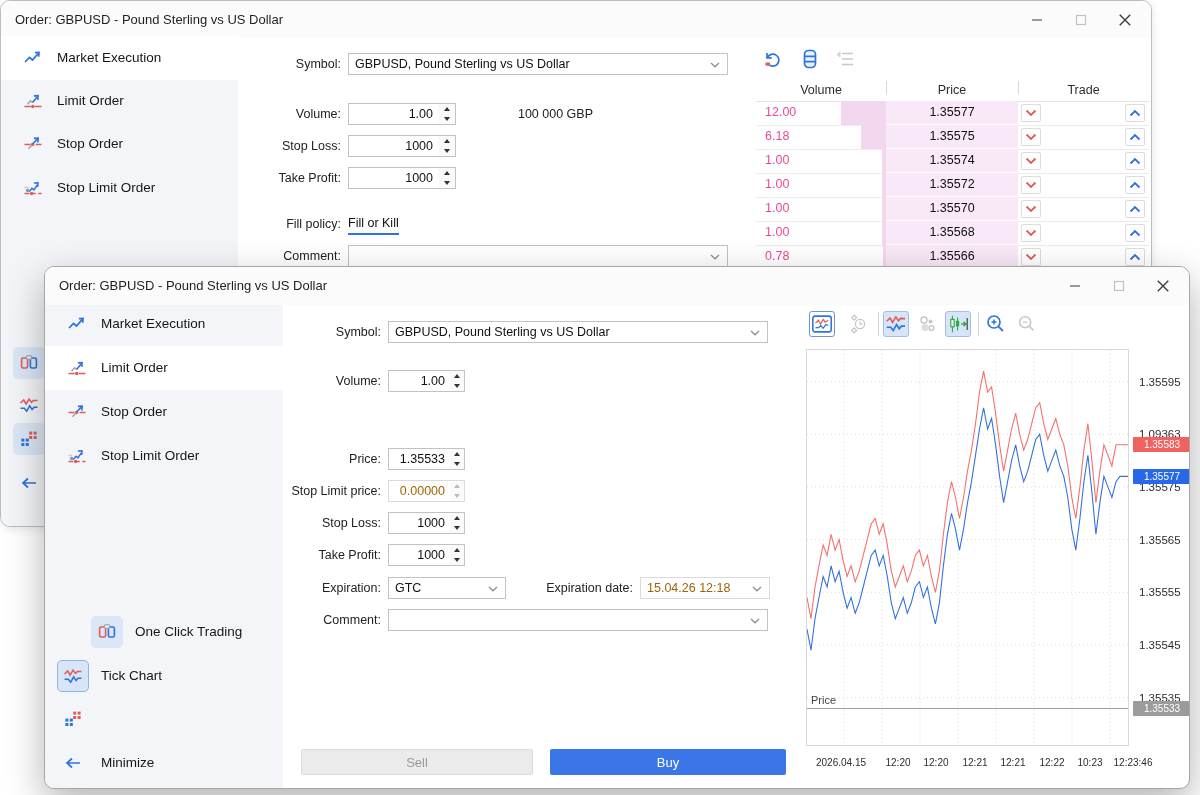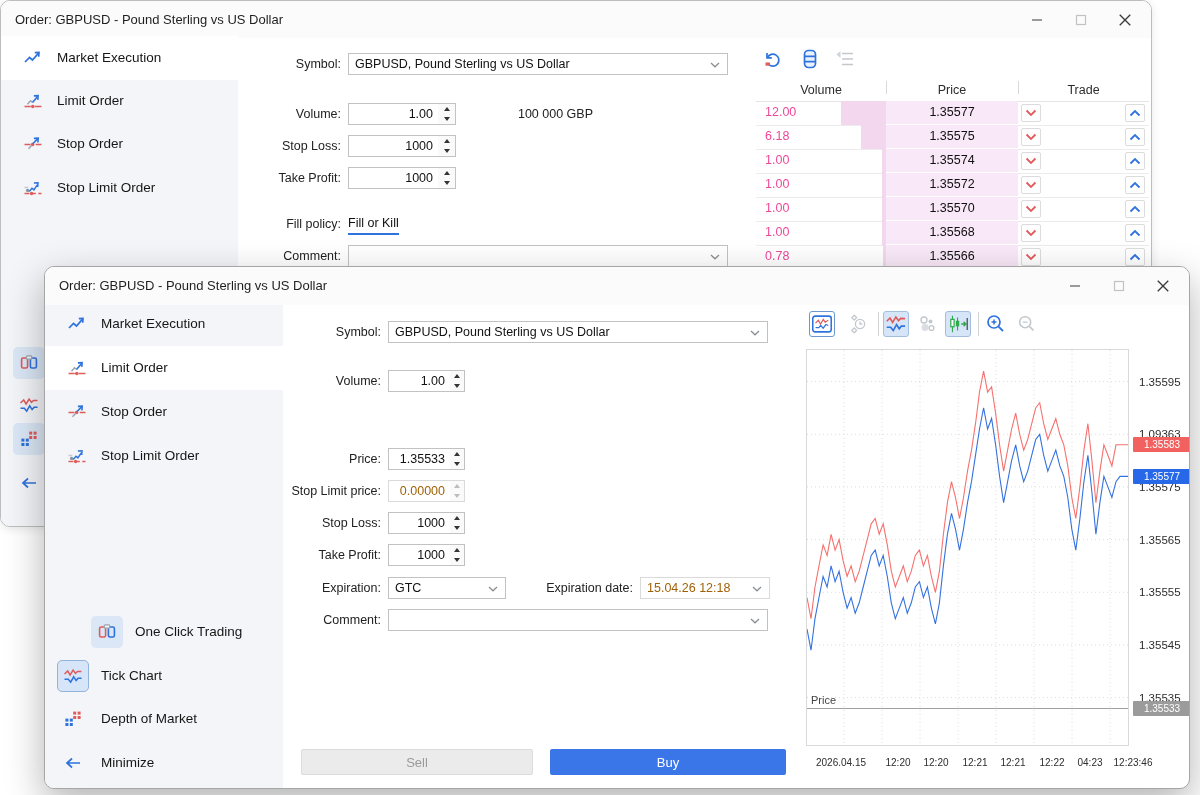--- a/index.html
+++ b/index.html
@@ -524,21 +524,20 @@
                 <rect x="14.6" y="2.6" width="3" height="3" fill="#e05c5c"></rect>
                 <rect x="10.2" y="7" width="3" height="3" fill="#e05c5c"></rect>
                 <rect x="14.6" y="7" width="3" height="3" fill="#e05c5c"></rect>
                 <rect x="2.4" y="9.6" width="3" height="3" fill="#2f73dd"></rect>
                 <rect x="6.8" y="9.6" width="3" height="3" fill="#2f73dd"></rect>
                 <rect x="2.4" y="14" width="3" height="3" fill="#2f73dd"></rect>
                 <rect x="6.8" y="14" width="3" height="3" fill="#2f73dd"></rect>
               </svg>
             </span>
           </span>
-          <span class="lbl">Depth of Market</span>
         </div>
         <div class="side-item" style="top: 436px;">
           <span class="ic-tile">
             <span>
               <svg viewBox="0 0 20 20">
                 <path d="M17 10 H4.5 M9 5.5 L4 10 l5 4.5" fill="none" stroke="#2f73dd" stroke-width="1.7"></path>
               </svg>
             </span>
           </span>
           <span class="lbl">Minimize</span>
@@ -733,16 +732,16 @@
   <div class="badge" style="background:#f0615f;top:170px;">1.35583</div>
   <div class="badge" style="background:#2668e8;top:202px;">1.35577</div>
   <div class="badge" style="background:#9b9b9b;top:434px;">1.35533</div>
   <div id="x-ticks">
       <span class="xtick" style="left: 796px;">2026.04.15</span>
       <span class="xtick" style="left: 853px;">12:20</span>
       <span class="xtick" style="left: 891px;">12:20</span>
       <span class="xtick" style="left: 930px;">12:21</span>
       <span class="xtick" style="left: 968px;">12:21</span>
       <span class="xtick" style="left: 1007px;">12:22</span>
-      <span class="xtick" style="left: 1045px;">04:23</span>
+      <span class="xtick" style="left: 1045px;">10:23</span>
       <span class="xtick" style="left: 1088px;">12:23:46</span>
     </div>
 </div>
 
 </body></html>

